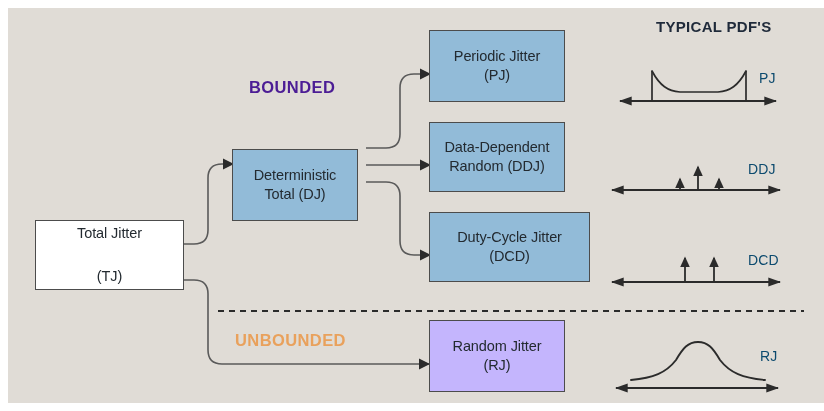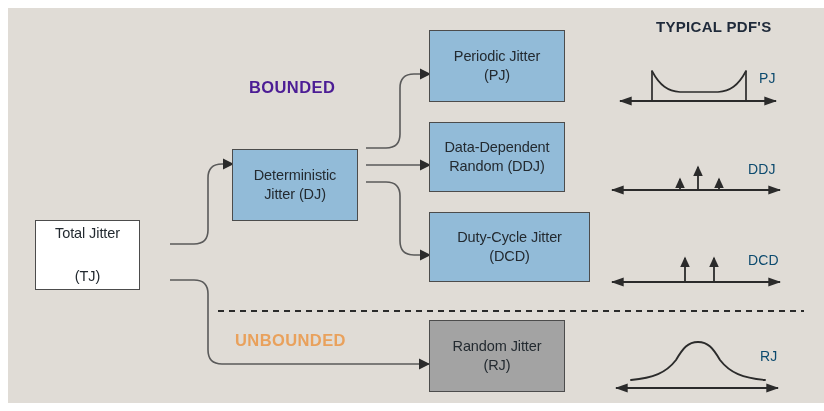--- a/index.html
+++ b/index.html
@@ -33,21 +33,21 @@
     justify-content: center;
     color: #232a30;
     font-size: 14.5px;
     line-height: 1.28;
     text-align: center;
     letter-spacing: -0.1px;
   }
   .box span { display: block; white-space: nowrap; }
   .box-white { background: #ffffff; }
   .box-blue  { background: #92bbd8; }
-  .box-orange{ background: #a3a3a3; }
+  .box-orange{ background: #c4b5fd; }
 
   .cat-label {
     position: absolute;
     font-size: 16.5px;
     font-weight: bold;
     letter-spacing: 0.4px;
     white-space: nowrap;
   }
   .cat-bounded   { color: #4c1d95; }
   .cat-unbounded { color: #e9a15c; }
@@ -134,28 +134,28 @@
         <line x1="706" y1="274" x2="706" y2="250" stroke="#2b2b2b" stroke-width="1.8" marker-end="url(#spikeUp)"></line>
       </g>
 
       <g>
         <line x1="608" y1="380" x2="770" y2="380" stroke="#2b2b2b" stroke-width="2" marker-start="url(#axArrowL)" marker-end="url(#axArrowR)"></line>
         <path d="M 623 372 C 645 370 658 365 668 352 C 675 340 680 334 690 334
                  C 700 334 705 340 712 352 C 722 365 735 370 757 372" stroke="#2b2b2b" stroke-width="1.9" fill="none" stroke-linecap="round" stroke-linejoin="round"></path>
       </g>
     </svg>
 
-    <div class="box box-white" style="left:27px; top:212px; width:105px; height:70px;gap:24px;">
+    <div class="box box-white" style="left:27px; top:212px; width:149px; height:70px;gap:24px;">
       <span>Total Jitter</span>
       <span>(TJ)</span>
     </div>
 
     <div class="box box-blue" style="left:224px; top:112px; width:126px; height:72px;margin-top:29px;">
       <span>Deterministic</span>
-      <span>Jitter (DJ)</span>
+      <span>Total (DJ)</span>
     </div>
 
     <div class="box box-blue" style="left:421px; top:22px; width:136px; height:72px;">
       <span>Periodic Jitter</span>
       <span>(PJ)</span>
     </div>
 
     <div class="box box-blue" style="left:421px; top:114px; width:136px; height:70px;">
       <span>Data-Dependent</span>
       <span>Random (DDJ)</span>

